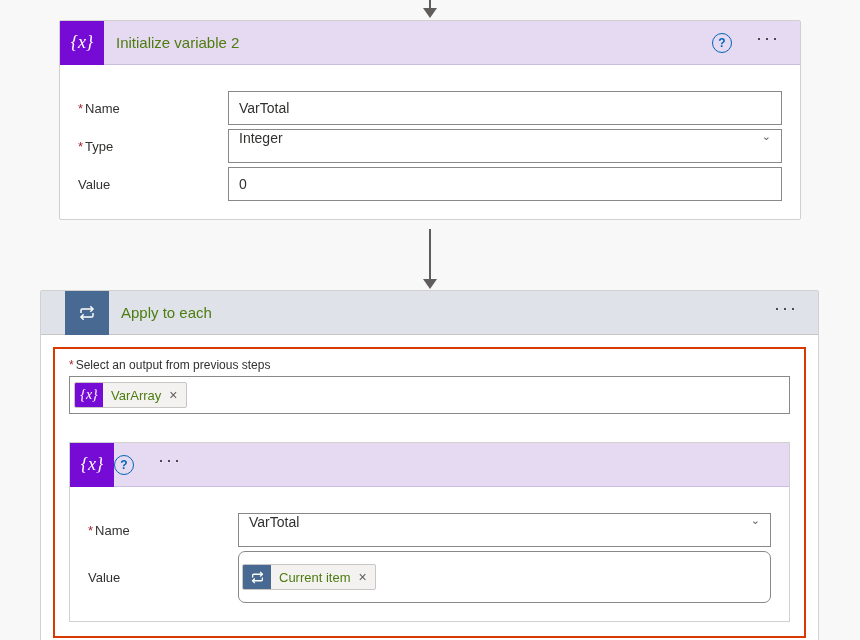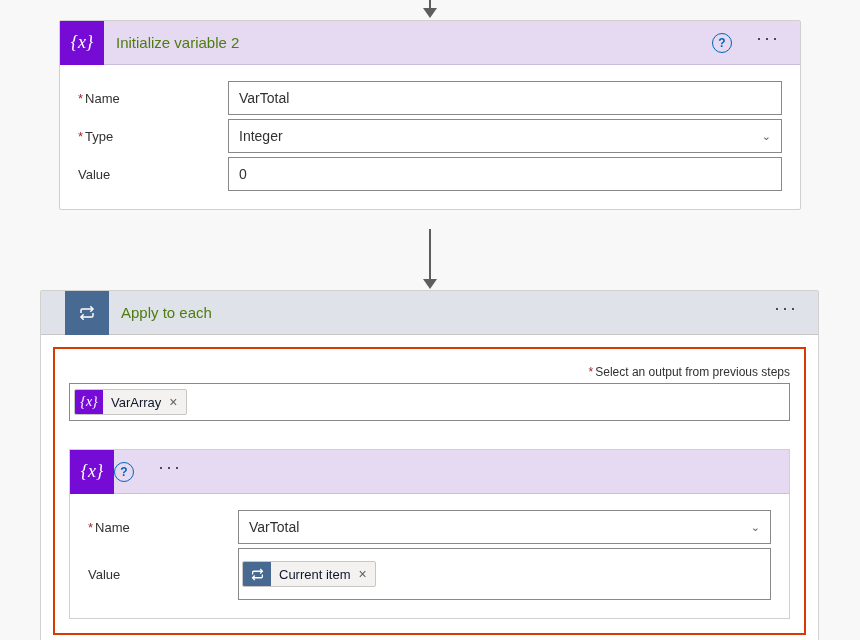--- a/index.html
+++ b/index.html
@@ -66,60 +66,60 @@
   .header-actions { display: flex; align-items: center; gap: 24px; padding-right: 20px; }
   .help-icon {
     width: 20px; height: 20px; border: 1.5px solid #0066b8; border-radius: 50%;
     display: flex; align-items: center; justify-content: center;
     color: #0066b8; font-size: 12px; font-weight: 600;
     cursor: pointer;
   }
   .dots { color: #323130; font-size: 18px; letter-spacing: 2px; cursor: pointer; padding-bottom:8px}
   .card-body { padding: 10px 18px 18px 18px; }
   .form-row { display: flex; align-items: center; margin-top: 4px; }
-  .form-row:first-child { margin-top: 6px; }
+  .form-row:first-child { margin-top: 16px; }
   .label-cell { width: 150px; font-size: 13px; color: #323130; }
   .req { color: #a4262c; margin-right: 2px; }
   .field-cell { flex: 1; }
   .text-input {
     width: 100%; height: 34px; border: 1px solid #8a8886; padding: 0 10px;
     font-size: 14px; color: #323130; background: #fff;
   }
   .select-input {
     width: 100%; height: 34px; border: 1px solid #8a8886; padding: 0 10px;
-    display: flex; align-items: center; justify-content: space-between;
+    display: flex; align-items: flex-start; justify-content: space-between;
     font-size: 14px; color: #323130; background: #fff; cursor: pointer;
   }
   .chev { font-size: 11px; color: #605e5c; }
   .connector {
     position: absolute; left: 50%; transform: translateX(-50%);
     display: flex; flex-direction: column; align-items: center;
   }
   .connector1 { top: 229px; }
   .conn-line { width: 2px; height: 50px; background: #605e5c; }
   .red-box {
     border: 2px solid #d83b01;
     padding: 6px 14px 14px 14px;
     margin: 12px;
   }
-  .section-label { font-size: 12px; color: #323130; margin-bottom: 4px; margin-top: 10px; text-align: right;}
+  .section-label { font-size: 12px; color: #323130; margin-bottom: 4px; margin-top: 3px;}
   .pill-container {
     width: 100%; border: 1px solid #8a8886; padding: 4px; background: #fff;
     min-height: 38px; display:flex; align-items:center;
   }
   .token {
     display: inline-flex; align-items: center; height: 26px;
     border: 1px solid #c8c6c4; background: #f3f2f1; border-radius: 2px;
     overflow: hidden;
   }
   .token-icon {
     width: 28px; height: 26px; display:flex; align-items:center; justify-content:center;
     color:#fff; font-family: Georgia, serif; font-style: italic; font-size: 14px;
   }
-  .token-label { padding: 0 4px 0 8px; font-size: 13px; color: #0f172a; }
+  .token-label { padding: 0 4px 0 8px; font-size: 13px; color: #4d7c0f; }
   .token-x { padding: 0 8px 0 4px; cursor: pointer; color: #605e5c; font-size: 14px; }
   .inner-card {
     border: 1px solid #d2d0ce; margin-top: 28px; background:#fff;
   }
   .inner-header {
     display: flex; align-items: center; height: 44px;
     background: #e6d9f2; border-bottom: 1px solid #c9bde0;
   }
   .loop-svg { width:16px; height:16px; }
 </style>
@@ -212,21 +212,21 @@
             <div class="field-cell">
               <div class="select-input">
                 <span>VarTotal</span>
                 <span class="chev">⌄</span>
               </div>
             </div>
           </div>
           <div class="form-row">
             <div class="label-cell"><span>Value</span></div>
             <div class="field-cell">
-              <div class="pill-container" style="padding:12px 3px;">
+              <div class="pill-container" style="padding:12px 3px;border-radius:7px;">
                 <div class="token">
                   <div class="token-icon slate-bg">
                     <svg class="loop-svg" style="width:13px;height:13px" viewBox="0 0 24 24" fill="none" stroke="#fff" stroke-width="2.4">
                       <path d="M17 2 L21 6 L17 10"></path>
                       <path d="M3 12 V8 a2 2 0 0 1 2 -2 H21"></path>
                       <path d="M7 22 L3 18 L7 14"></path>
                       <path d="M21 12 V16 a2 2 0 0 1 -2 2 H3"></path>
                     </svg>
                   </div>
                   <span class="token-label">Current item</span>

